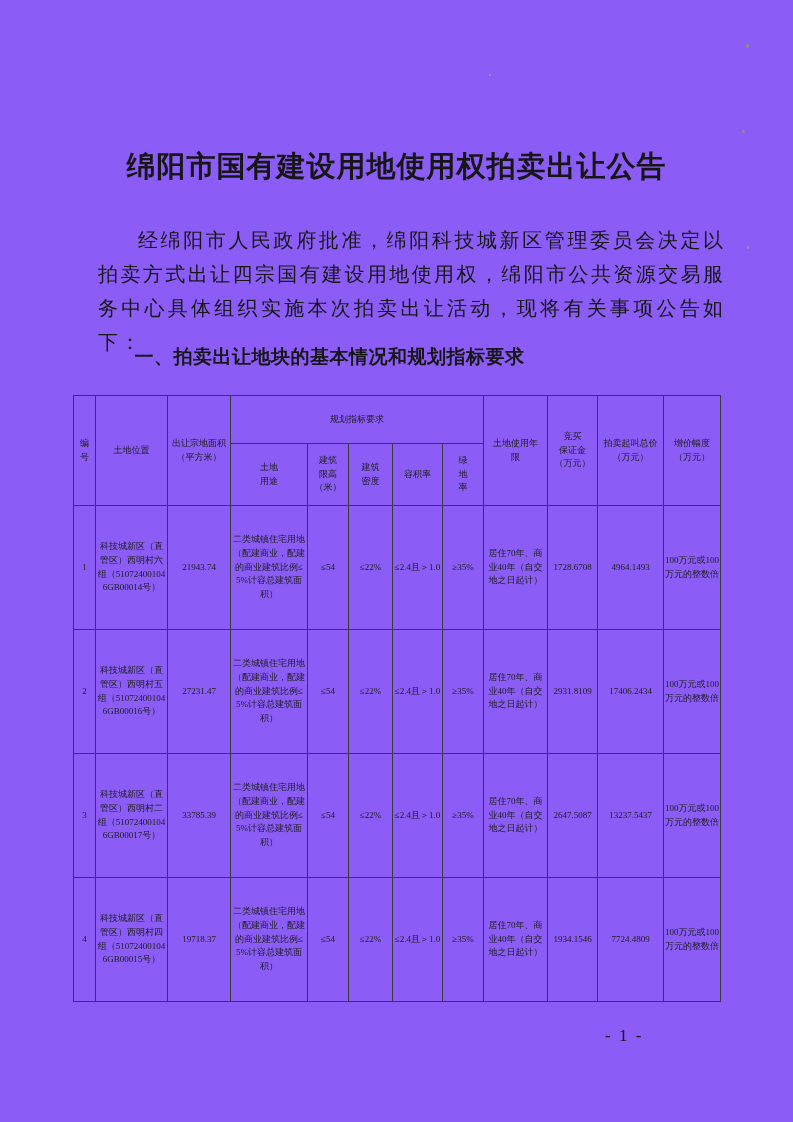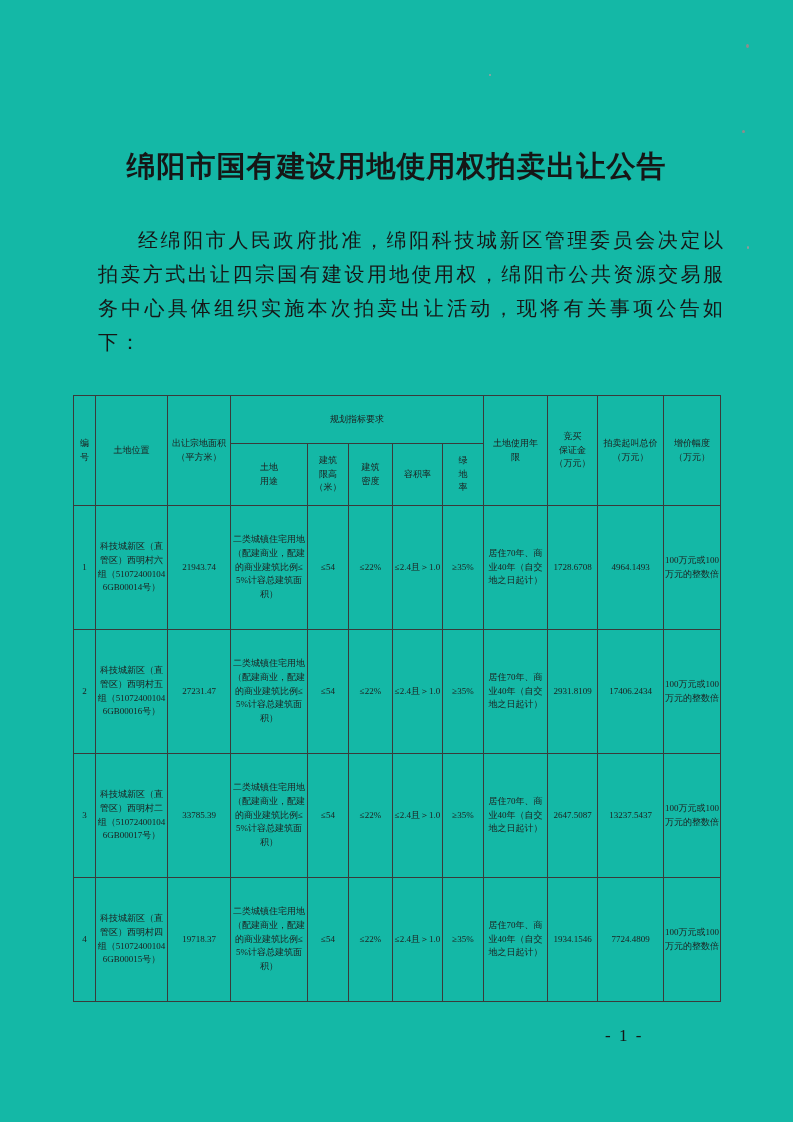--- a/index.html
+++ b/index.html
@@ -1,20 +1,20 @@
 <!DOCTYPE html>
 <html lang="zh"><head>
 <meta charset="utf-8">
 <style>
   html,body{margin:0;padding:0;background:#e8e8e8;}
   .page{
     position:relative;
     width:793px;height:1122px;
     margin:0 auto;
-    background:#14b8a6;
+    background:#8b5cf6;
     color:#161616;
     overflow:hidden;
     font-family:"Liberation Serif","DejaVu Serif",serif;
   }
   .doc-title{
     position:absolute;top:128px;left:0;right:0;
     text-align:center;
     font-size:29px;font-weight:bold;
     letter-spacing:1px;
     font-family:"Liberation Serif","DejaVu Serif",serif;
@@ -75,20 +75,21 @@
 
 <div class="page">
 
   <span class="speck s1"></span>
   <span class="speck s2"></span>
   <span class="speck s3"></span>
   <span class="speck s4"></span>
 
   <h1 class="doc-title">绵阳市国有建设用地使用权拍卖出让公告</h1>
   <p class="intro">经绵阳市人民政府批准，绵阳科技城新区管理委员会决定以拍卖方式出让四宗国有建设用地使用权，绵阳市公共资源交易服务中心具体组织实施本次拍卖出让活动，现将有关事项公告如下：</p>
+  <div class="section-heading">一、拍卖出让地块的基本情况和规划指标要求</div>
 
   <table class="parcels">
     <colgroup>
       <col style="width:22px">
         <col style="width:72px">
         <col style="width:63px">
       <col style="width:77px">
         <col style="width:41px">
         <col style="width:44px">
       <col style="width:50px">

